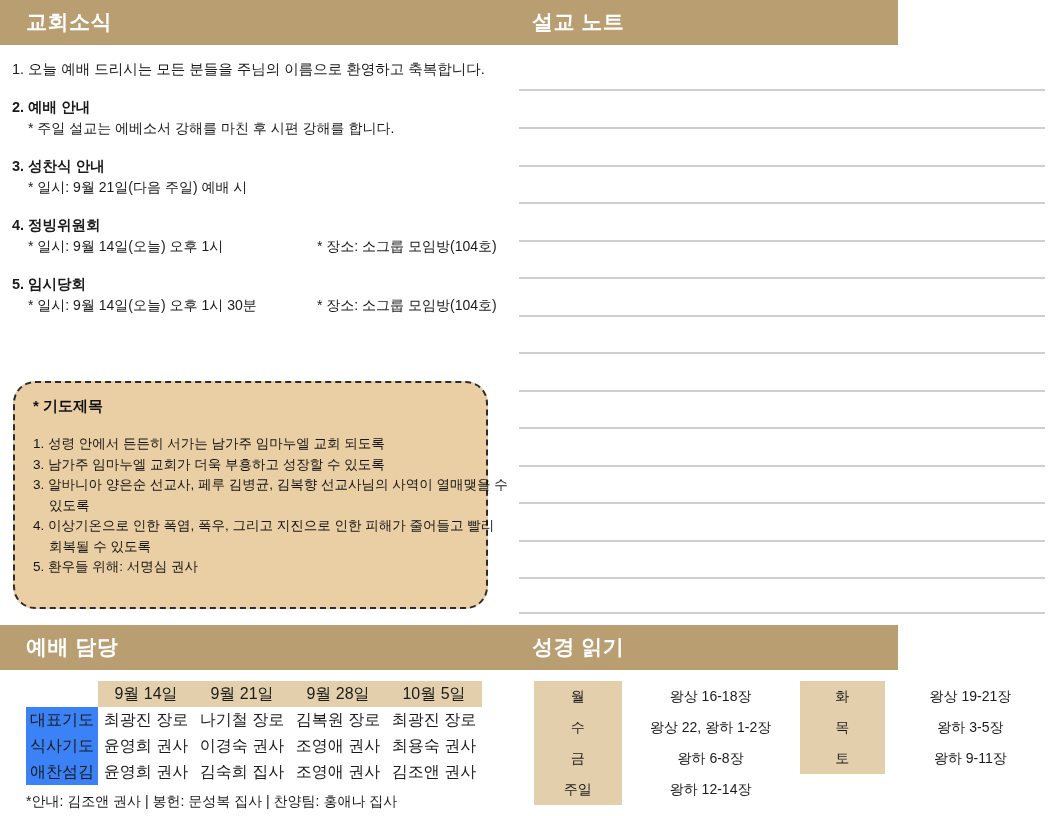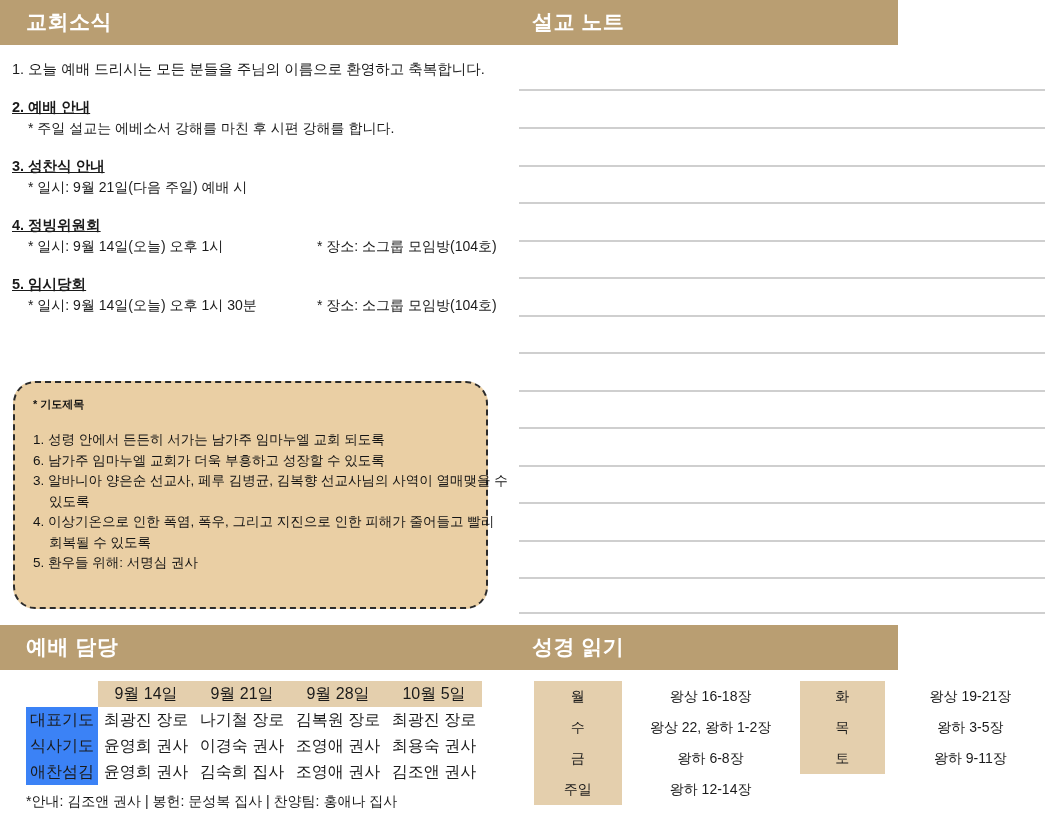--- a/index.html
+++ b/index.html
@@ -51,21 +51,20 @@
     font-size: 14.5px;
     line-height: 22px;
     white-space: nowrap;
   }
   .ann-head {
     font-size: 14.5px;
     font-weight: bold;
     line-height: 22px;
     margin-top: 16px;
     white-space: nowrap;
-    text-decoration: underline;
   }
   .ann-sub {
     font-size: 14px;
     line-height: 21px;
     padding-left: 16px;
     white-space: nowrap;
   }
   .ann-sub-row {
     position: relative;
     font-size: 14px;
@@ -83,21 +82,21 @@
     top: 381px;
     width: 475px;
     height: 228px;
     background: #eacfa4;
     border: 2px dashed #2b2b2b;
     border-radius: 22px;
     box-sizing: border-box;
     padding: 14px 18px 10px 18px;
   }
   .prayer-title {
-    font-size: 11px;
+    font-size: 15px;
     font-weight: bold;
     color: #111;
     margin-bottom: 18px;
     white-space: nowrap;
   }
   .prayer-item {
     font-size: 13.5px;
     line-height: 20.5px;
     color: #141414;
     white-space: nowrap;
@@ -223,21 +222,21 @@
       <span class="where">* 장소: 소그룹 모임방(104호)</span>
     </div>
   </div>
 
 </div>
 
 <div class="prayer-box">
   <div class="prayer-title">* 기도제목</div>
 
   <div class="prayer-item">1. 성령 안에서 든든히 서가는 남가주 임마누엘 교회 되도록</div>
-  <div class="prayer-item">6. 남가주 임마누엘 교회가 더욱 부흥하고 성장할 수 있도록</div>
+  <div class="prayer-item">3. 남가주 임마누엘 교회가 더욱 부흥하고 성장할 수 있도록</div>
   <div class="prayer-item">3. 알바니아 양은순 선교사, 페루 김병균, 김복향 선교사님의 사역이 열매맺을 수</div>
   <div class="prayer-item cont">있도록</div>
   <div class="prayer-item">4. 이상기온으로 인한 폭염, 폭우, 그리고 지진으로 인한 피해가 줄어들고 빨리</div>
   <div class="prayer-item cont">회복될 수 있도록</div>
   <div class="prayer-item">5. 환우들 위해: 서명심 권사</div>
 </div>
 
 <div class="note-area">
     <div class="note-line" style="top: 33px;"></div>
     <div class="note-line" style="top: 71px;"></div>

